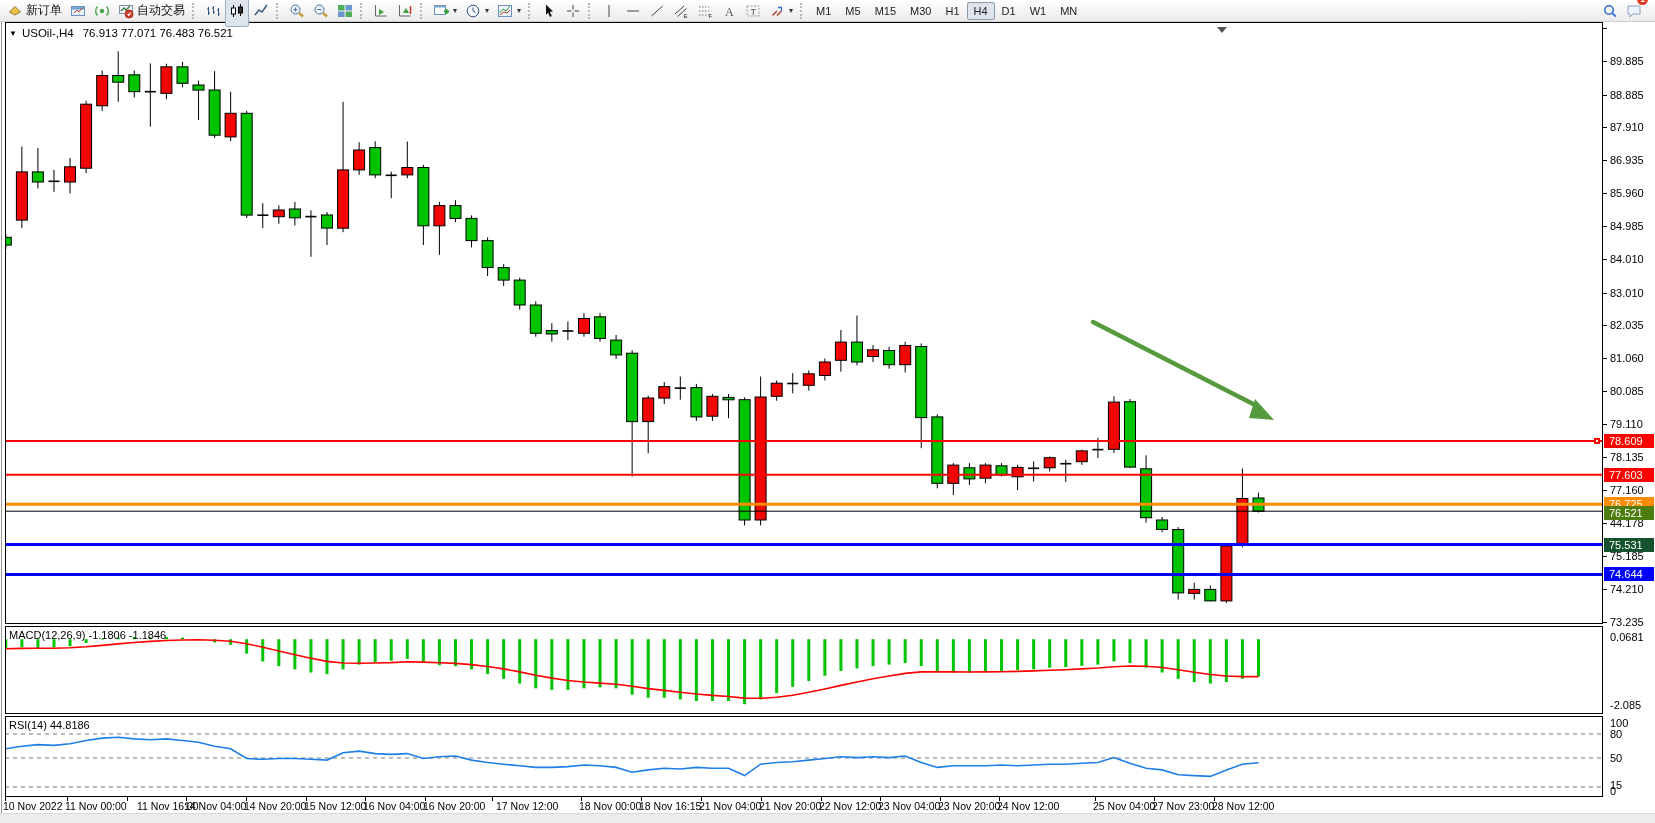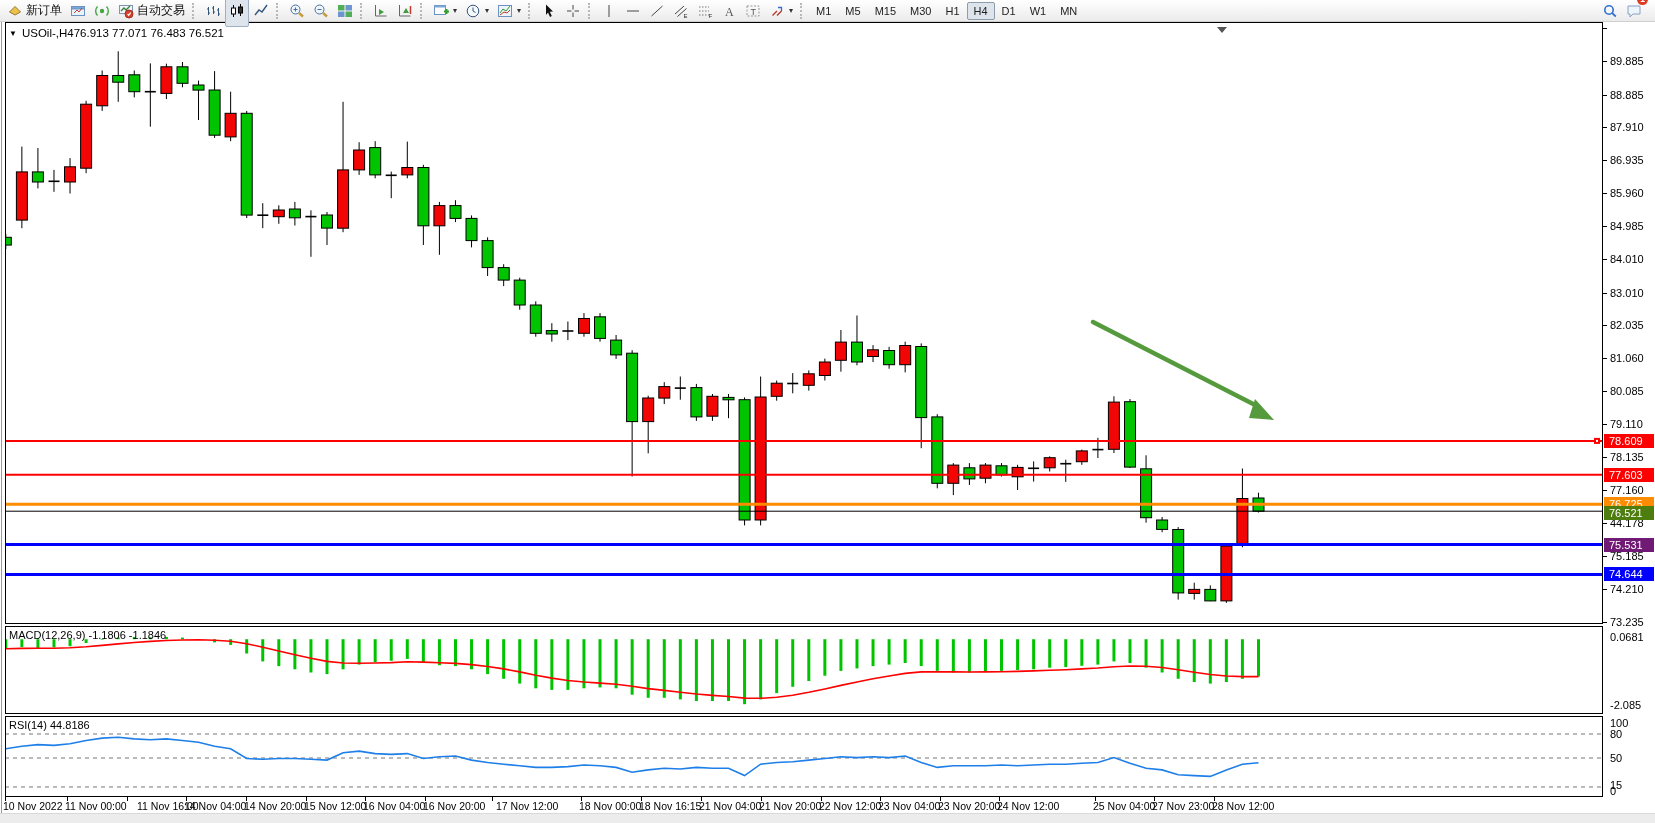--- a/index.html
+++ b/index.html
@@ -25,21 +25,21 @@
       width:11px;height:11px;line-height:11px;border-radius:6px;text-align:center;font-weight:bold}
   
   .pane{position:absolute;border:1px solid #000;background:transparent;pointer-events:none}
   svg.lay{position:absolute;pointer-events:none}
   #win-edge{position:absolute;left:1px;top:22px;bottom:6px;width:1px;background:#9a9a9a}
   #bottom-strip{position:absolute;left:0;right:0;top:813px;bottom:0;background:#ececec;border-top:1px solid #d9d9d9}
   
   #chart-title{position:absolute;left:9px;top:27px;display:flex;align-items:center;
       font-size:11.5px;color:#000;z-index:20}
   #chart-title .tri{font-size:8px;margin-right:5px;padding-top:1px}
-  #chart-title .ohlc{}
+  #chart-title .ohlc{margin-left:9px}
   .ind-label{position:absolute;font-size:11px;color:#000;z-index:20;white-space:nowrap}
   
   .ytick{position:absolute;width:5px;height:1px;background:#000;left:1602px}
   .ylabel{position:absolute;left:1610px;font-size:11px;color:#000;transform:translateY(-50%);white-space:nowrap}
   .ptag{position:absolute;left:1604px;width:50px;height:14px;line-height:14px;
       font-size:11px;color:#fff;padding-left:5px;z-index:15;white-space:nowrap}
   .xtick{position:absolute;width:1px;height:4px;background:#000;top:797px}
   .tlabel{position:absolute;top:800px;font-size:10.5px;color:#000;white-space:nowrap}
 </style>
 </head>
@@ -561,21 +561,21 @@
       <div class="ylabel" style="top: 637px;">0.0681</div>
       <div class="ylabel" style="top: 705px;">-2.085</div>
       <div class="ylabel" style="top: 723px;">100</div>
       <div class="ylabel" style="top: 734px;">80</div>
       <div class="ylabel" style="top: 758px;">50</div>
       <div class="ylabel" style="top: 785px;">15</div>
       <div class="ylabel" style="top: 791px;">0</div>
       <div class="ptag" style="top: 434px; background: rgb(255, 0, 0);">78.609</div>
       <div class="ptag" style="top: 468px; background: rgb(255, 0, 0);">77.603</div>
       <div class="ptag" style="top: 497px; background: rgb(255, 140, 0);">76.725</div>
-      <div class="ptag" style="top: 538px; background: #701a75;">75.531</div>
+      <div class="ptag" style="top: 538px; background: #14532d;">75.531</div>
       <div class="ptag" style="top: 567px; background: rgb(0, 0, 255);">74.644</div>
       <div class="ptag" style="top: 506px; background: #4d7c0f;">76.521</div>
     </div>
   <div id="time-axis">
       <div class="xtick" style="left: 5px;"></div>
       <div class="tlabel" style="left: 3px;">10 Nov 2022</div>
       <div class="xtick" style="left: 67px;"></div>
       <div class="tlabel" style="left: 65px;">11 Nov 00:00</div>
       <div class="xtick" style="left: 127px;"></div>
       <div class="tlabel" style="left: 137px;">11 Nov 16:00</div>

